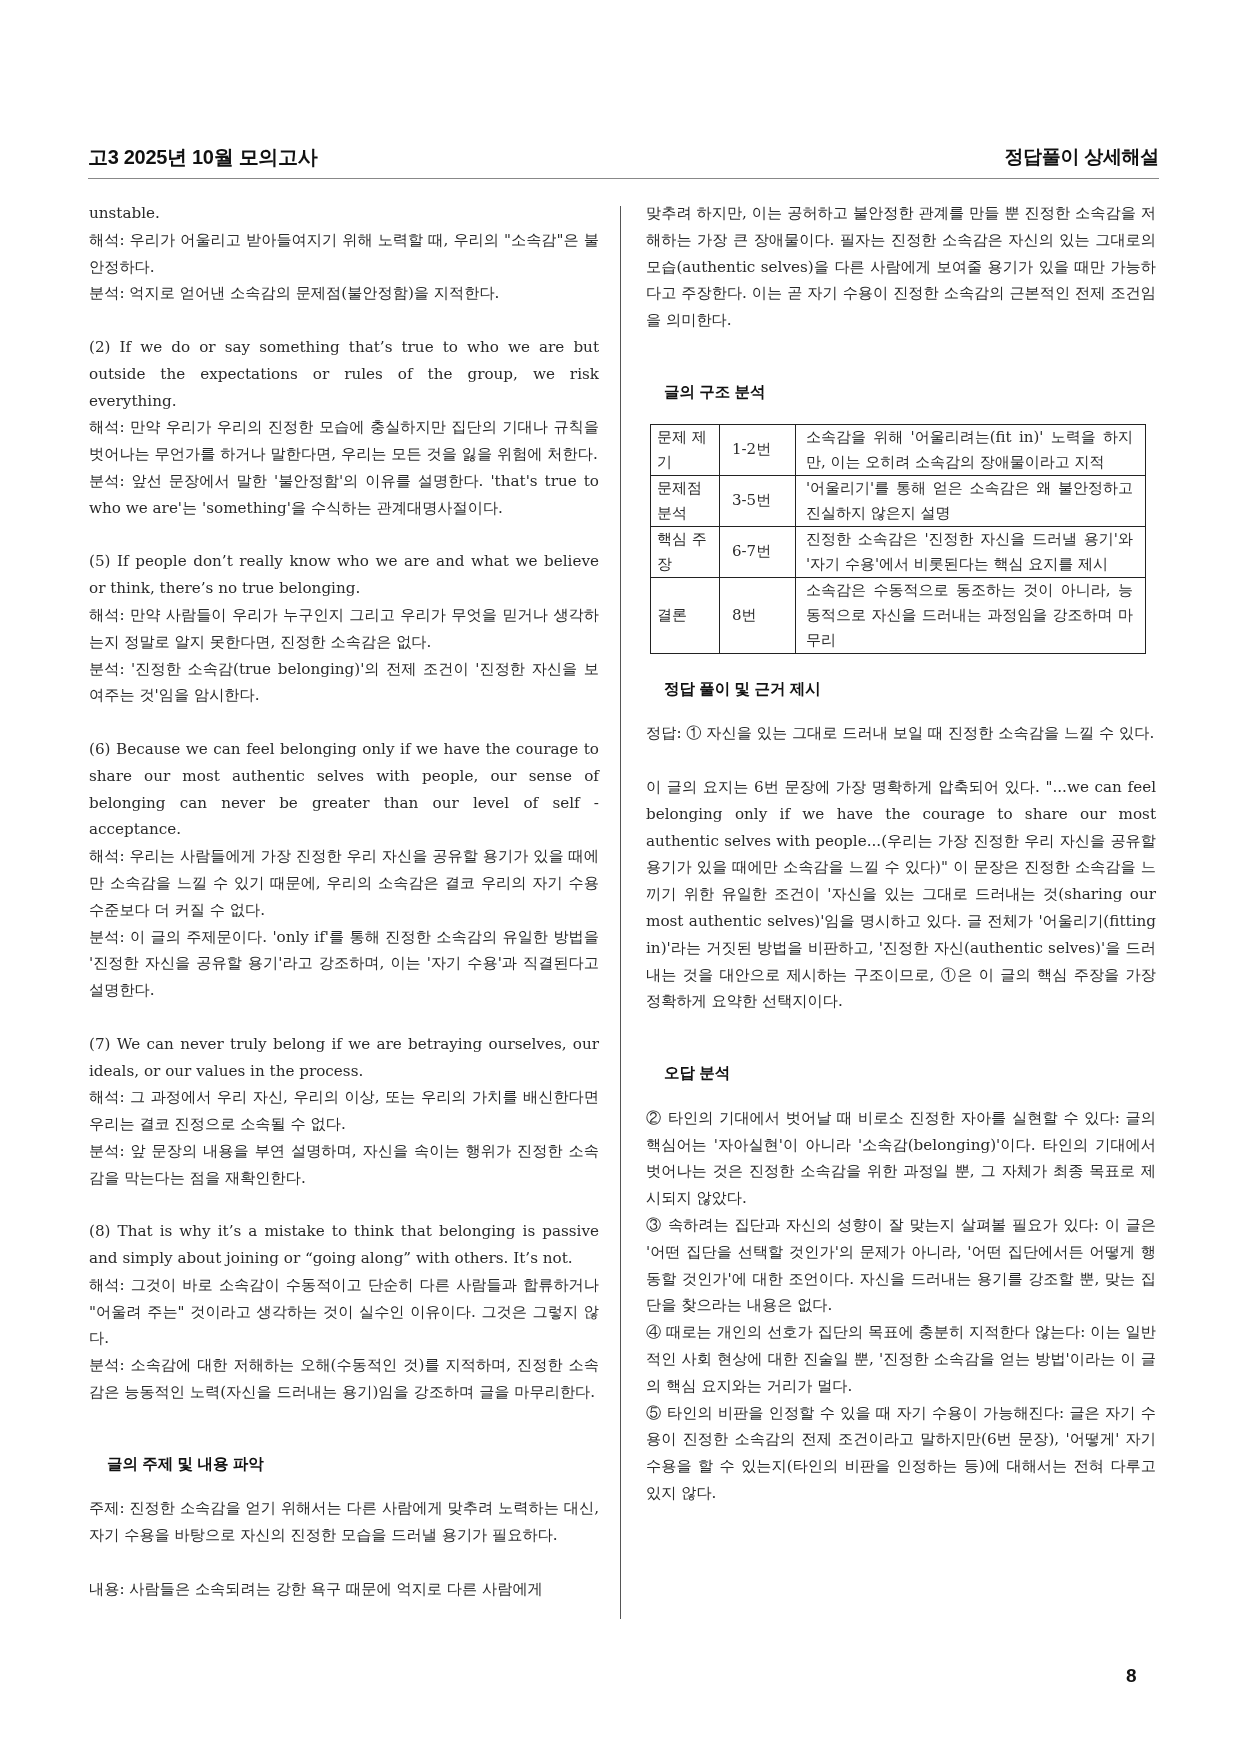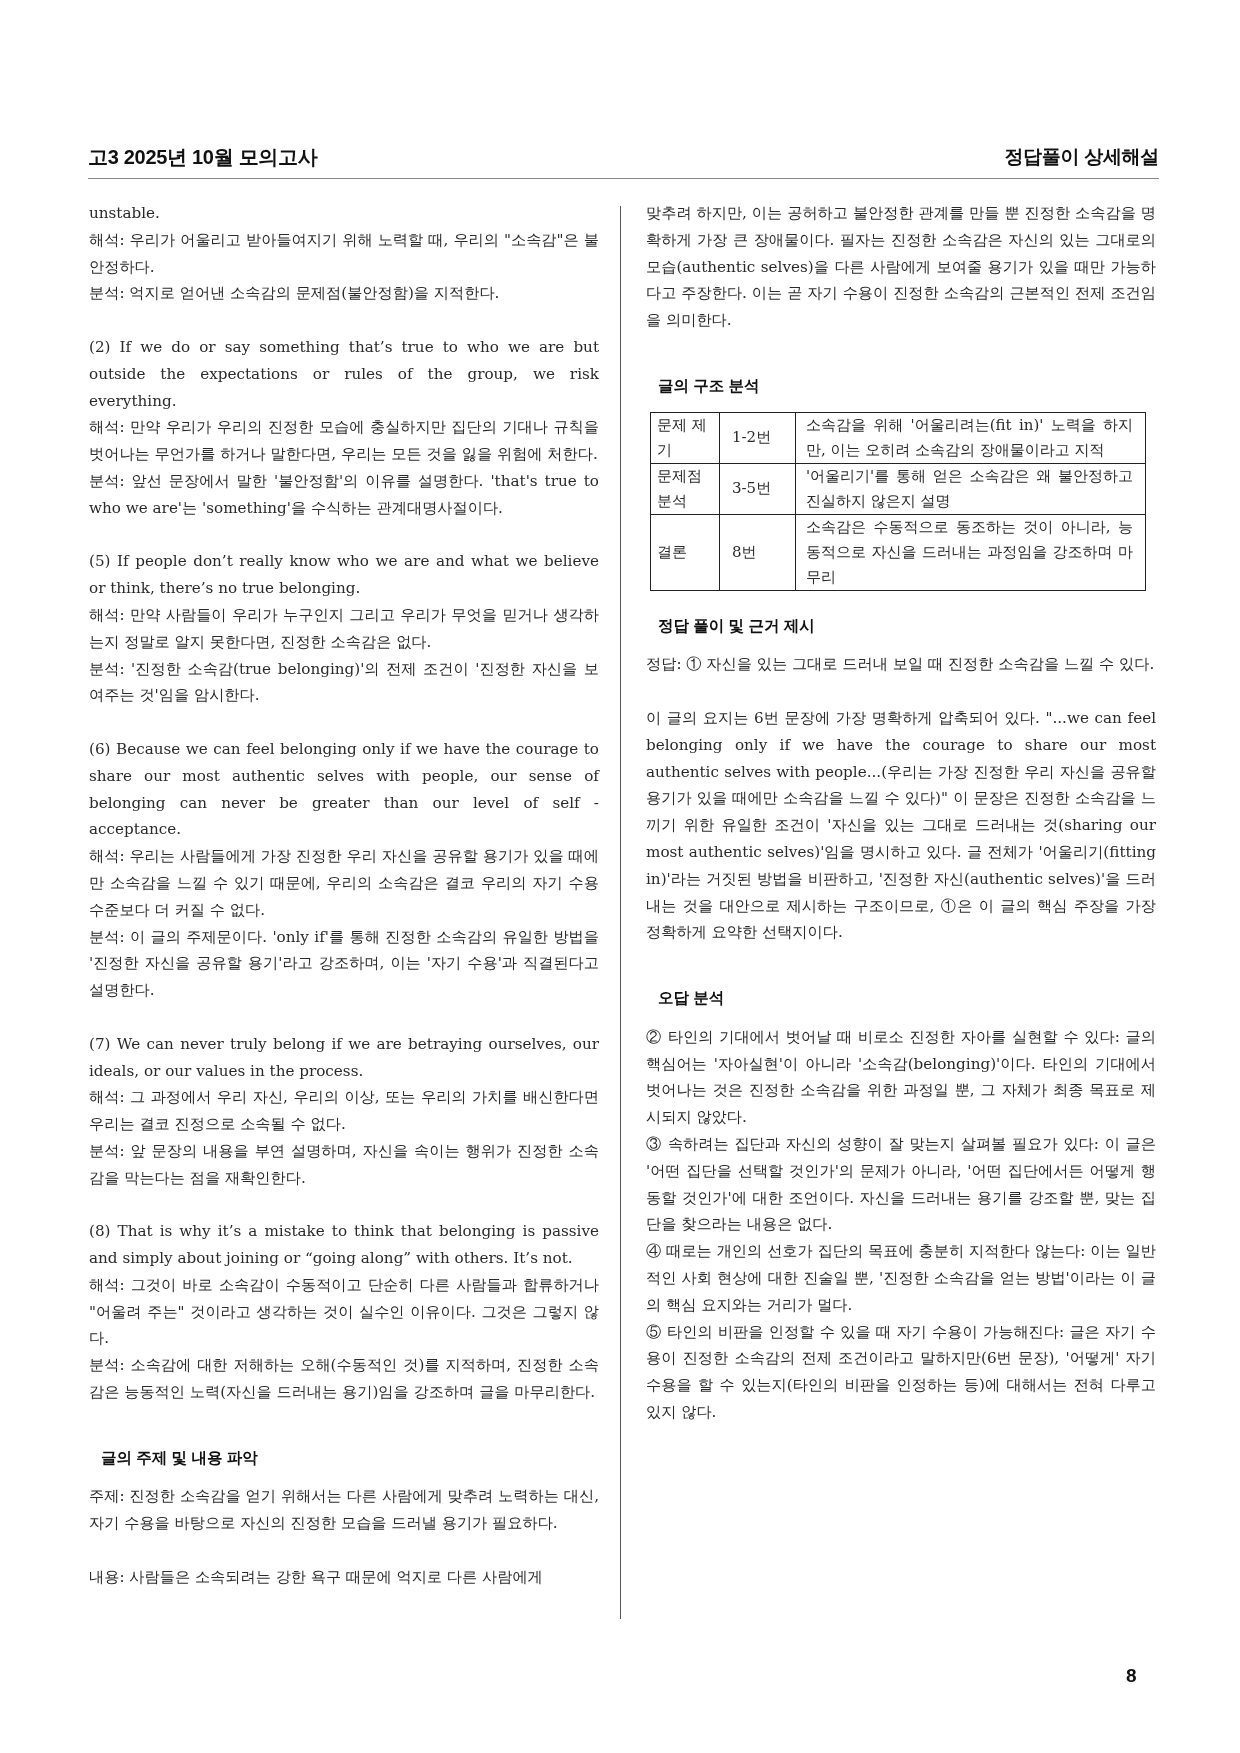--- a/index.html
+++ b/index.html
@@ -6,21 +6,21 @@
   body { width: 1240px; height: 1753px; position: relative; overflow: hidden; color: #222; }
   .header { position: absolute; left: 88px; top: 140px; width: 1071px; height: 38px; border-bottom: 1.5px solid #888; }
   .header-left { position: absolute; left: 0; top: 4px; font-family: "Liberation Sans", sans-serif; font-weight: bold; font-size: 20px; color: #111; letter-spacing: -0.3px; }
   .header-right { position: absolute; right: 0; top: 4px; font-family: "Liberation Sans", sans-serif; font-weight: bold; font-size: 19px; color: #111; letter-spacing: -0.3px; }
   .col { position: absolute; top: 200px; font-family: "DejaVu Serif", "Liberation Serif", serif; font-size: 15.2px; line-height: 26.8px; color: #2a2a2a; text-align: justify; }
   .col-left { left: 89px; width: 510px; }
   .col-right { left: 646px; width: 510px; }
   .divider { position: absolute; left: 620px; top: 206px; width: 1px; height: 1413px; background: #555; }
   .para { margin: 0; }
   .gap { height: 26.8px; }
-  .section-title { font-family: "Liberation Sans", sans-serif; font-weight: bold; font-size: 15.5px; color: #111; margin: 12px; }
+  .section-title { font-family: "Liberation Sans", sans-serif; font-weight: bold; font-size: 15.5px; color: #111; margin: 18px; }
   table.structure { border-collapse: collapse; width: 496px; margin: 10px 0 22px 4px; font-size: 15px; line-height: 25px; }
   table.structure td { border: 1.3px solid #222; padding: 0 6px; vertical-align: middle; text-align: left; }
   table.structure td.c1 { width: 56px; margin-left: 36px; }
   table.structure td.c2 { width: 57px; padding-left: 12px; }
   table.structure td.c3 { text-align: justify; padding: 0 12px 0 10px; }
   .page-num { position: absolute; left: 1126px; top: 1665px; font-family: "Liberation Sans", sans-serif; font-weight: bold; font-size: 19px; color: #111; }
 </style>
 </head>
 <body>
 
@@ -70,34 +70,39 @@
   <div class="gap"></div>
   <div>
     <p class="section-title">글의 주제 및 내용 파악</p>
     <p class="para">주제: 진정한 소속감을 얻기 위해서는 다른 사람에게 맞추려 노력하는 대신, 자기 수용을 바탕으로 자신의 진정한 모습을 드러낼 용기가 필요하다.</p>
     <div class="gap"></div>
     <p class="para">내용: 사람들은 소속되려는 강한 욕구 때문에 억지로 다른 사람에게</p>
   </div>
 </div>
 
 <div class="col col-right">
-  <p class="para">맞추려 하지만, 이는 공허하고 불안정한 관계를 만들 뿐 진정한 소속감을 명확하게 가장 큰 장애물이다. 필자는 진정한 소속감은 자신의 있는 그대로의 모습(authentic selves)을 다른 사람에게 보여줄 용기가 있을 때만 가능하다고 주장한다. 이는 곧 자기 수용이 진정한 소속감의 근본적인 전제 조건임을 의미한다.</p>
+  <p class="para">맞추려 하지만, 이는 공허하고 불안정한 관계를 만들 뿐 진정한 소속감을 저해하는 가장 큰 장애물이다. 필자는 진정한 소속감은 자신의 있는 그대로의 모습(authentic selves)을 다른 사람에게 보여줄 용기가 있을 때만 가능하다고 주장한다. 이는 곧 자기 수용이 진정한 소속감의 근본적인 전제 조건임을 의미한다.</p>
   <div class="gap"></div>
   <p class="section-title">글의 구조 분석</p>
   <table class="structure">
     <tbody>
         <tr>
       <td class="c1">문제 제기</td>
       <td class="c2">1-2번</td>
       <td class="c3">소속감을 위해 '어울리려는(fit in)' 노력을 하지만, 이는 오히려 소속감의 장애물이라고 지적</td>
     </tr>
     <tr>
       <td class="c1">문제점 분석</td>
       <td class="c2">3-5번</td>
       <td class="c3">'어울리기'를 통해 얻은 소속감은 왜 불안정하고 진실하지 않은지 설명</td>
+    </tr>
+    <tr>
+      <td class="c1">핵심 주장</td>
+      <td class="c2">6-7번</td>
+      <td class="c3">진정한 소속감은 '진정한 자신을 드러낼 용기'와 '자기 수용'에서 비롯된다는 핵심 요지를 제시</td>
     </tr>
     <tr>
       <td class="c1">결론</td>
       <td class="c2">8번</td>
       <td class="c3">소속감은 수동적으로 동조하는 것이 아니라, 능동적으로 자신을 드러내는 과정임을 강조하며 마무리</td>
     </tr>
   </tbody>
     </table>
 
   <p class="section-title">정답 풀이 및 근거 제시</p>

